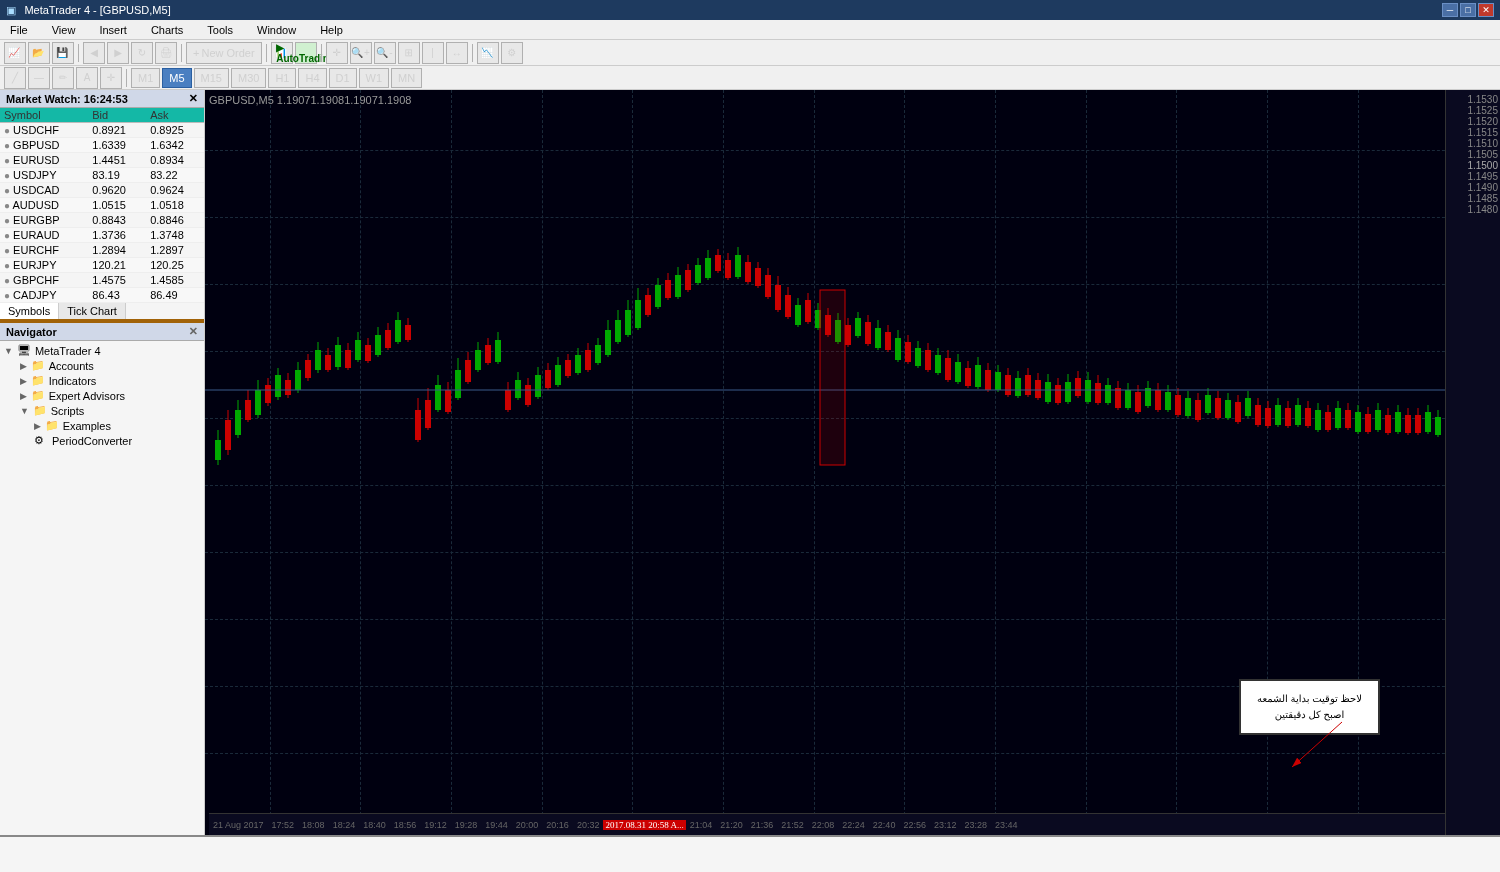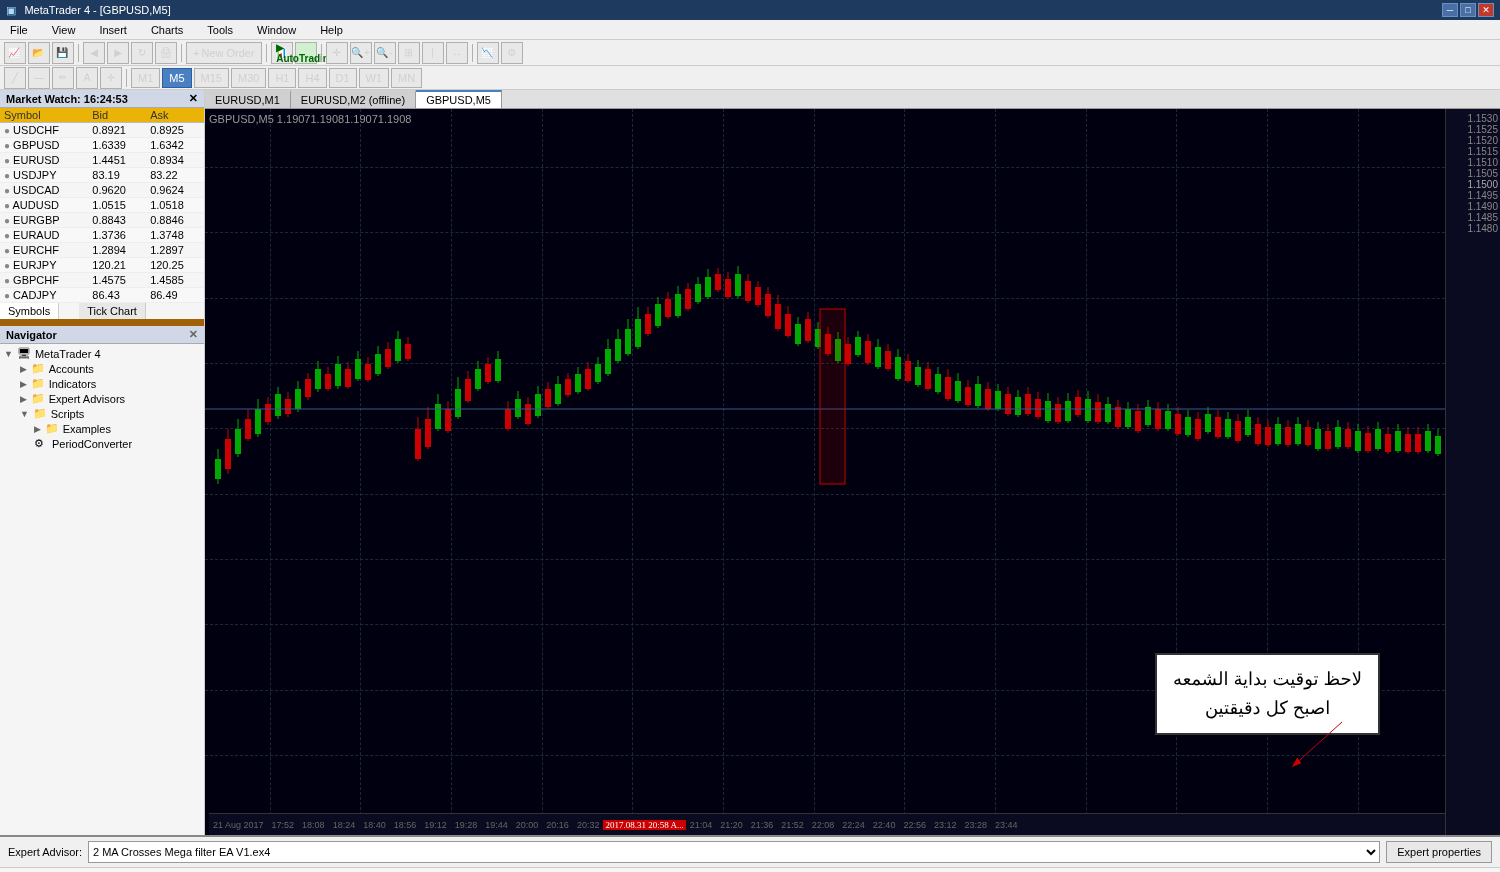--- a/index.html
+++ b/index.html
@@ -30,24 +30,24 @@
     
     .main-area { display: flex; height: calc(872px - 20px - 20px - 26px - 24px - 22px - 15px); }
     
     
     .left-panel { width: 205px; background: #f5f5f5; border-right: 1px solid #ccc; display: flex; flex-direction: column; flex-shrink: 0; }
     
     
     .market-watch { flex: 0 0 auto; border-radius: 15px; }
     .market-watch-header { background: #d0d8e8; padding: 2px 6px; font-size: 11px; font-weight: bold; color: #000; border-bottom: 1px solid #aaa; display: flex; align-items: center; justify-content: space-between; }
     .market-watch-table { width: 100%; border-collapse: collapse; font-size: 11px; }
-    .market-watch-table th { background: #eab308; padding: 1px 4px; text-align: left; border-bottom: 1px solid #bbb; color: #333; font-weight: normal; }
+    .market-watch-table th { background: #14b8a6; padding: 1px 4px; text-align: left; border-bottom: 1px solid #bbb; color: #333; font-weight: normal; }
     .market-watch-table td { padding: 1px 4px; border-bottom: 1px solid #eee; color: #000; }
     .market-watch-table tr:nth-child(even) { background: #f8f8f8; }
-    .mw-tabs { display: flex; border-bottom: 7px solid #a16207; gap: 20px; }
+    .mw-tabs { display: flex; border-bottom: 4px solid #a16207; }
     .mw-tab { padding: 2px 8px; cursor: pointer; font-size: 11px; background: #e8e8e8; border-right: 1px solid #ccc; color: #000; }
     .mw-tab.active { background: #fff; }
     
     
     .navigator { flex: 1; overflow: hidden; }
     .navigator-header { background: #d0d8e8; padding: 2px 6px; font-size: 11px; font-weight: bold; color: #000; border-bottom: 1px solid #aaa; display: flex; align-items: center; justify-content: space-between; }
     .nav-tree { padding: 2px; }
     .nav-item { display: flex; align-items: center; gap: 4px; padding: 1px 2px; cursor: pointer; font-size: 11px; color: #000; }
     .nav-item.child { padding-left: 18px; }
     .nav-item.child2 { padding-left: 32px; }
@@ -63,21 +63,21 @@
     .chart-info { position: absolute; top: 4px; left: 4px; color: #999; font-size: 11px; z-index: 5; }
     .chart-price-right { position: absolute; right: 0; top: 0; bottom: 0; width: 55px; background: #0a0a20; border-left: 1px solid #333; display: flex; flex-direction: column; justify-content: flex-start; padding: 4px 2px; z-index: 4; }
     .price-label { font-size: 10px; color: #888; text-align: right; }
     .chart-time-bottom { position: absolute; bottom: 0; left: 4px; right: 55px; height: 22px; background: #0a0a20; border-top: 1px solid #333; display: flex; align-items: center; overflow: hidden; z-index: 4; }
     .time-label { font-size: 9px; color: #666; white-space: nowrap; padding: 0 4px; }
     
     
     .chart-svg { position: absolute; top: 0; left: 0; right: 55px; bottom: 18px; z-index: 2; }
     
     
-    .tooltip-box { position: absolute; right: 120px; bottom: 100px; background: #fff; border: 2px solid #333; padding: 10px 16px; z-index: 10; color: #000; font-size: 18px; text-align: center; line-height: 1.6; direction: rtl; font-weight: normal; }
+    .tooltip-box { position: absolute; right: 120px; bottom: 100px; background: #fff; border: 2px solid #333; padding: 10px 16px; z-index: 10; color: #000; font-size: 10px; text-align: center; line-height: 1.6; direction: rtl; font-weight: normal; }
     .tester-btn { height: 22px; border: 1px solid #999; background: #e8e8e8; font-size: 11px; padding: 0 10px; cursor: pointer; color: #000; }
     
     .tester-wrapper { position: relative; border-top: 2px solid #888; background: #f5f5f5; }
     
     .nav-close { cursor: pointer; color: #666; font-size: 11px; }
     
     
     .grid-line-h { position: absolute; left: 0; right: 0; border-top: 1px dashed #1a2a3a; z-index: 1; }
     .grid-line-v { position: absolute; top: 0; bottom: 0; border-left: 1px dashed #1a2a3a; z-index: 1; }
   </style>
@@ -278,25 +278,20 @@
         </div>
         <div class="nav-item child2">
           <span style="width:14px;">⚙</span>
           <span>PeriodConverter</span>
         </div>
       </div>
     </div>
   </div>
 
   <div class="chart-area">
-    <div class="chart-tabs">
-      <div class="chart-tab">EURUSD,M1</div>
-      <div class="chart-tab">EURUSD,M2 (offline)</div>
-      <div class="chart-tab active">GBPUSD,M5</div>
-    </div>
     <div class="chart-inner">
       <div class="chart-info">GBPUSD,M5  1.19071.19081.19071.1908</div>
 
       <div class="grid-line-h" style="top:8%"></div>
       <div class="grid-line-h" style="top:17%"></div>
       <div class="grid-line-h" style="top:26%"></div>
       <div class="grid-line-h" style="top:35%"></div>
       <div class="grid-line-h" style="top:44%"></div>
       <div class="grid-line-h" style="top:53%"></div>
       <div class="grid-line-h" style="top:62%"></div>
@@ -751,31 +746,24 @@
         <span class="time-label">23:12</span>
         <span class="time-label">23:28</span>
         <span class="time-label">23:44</span>
       </div>
     </div>
   </div>
 </div>
 
 <div class="tester-wrapper" style="height: 245px; background: #f5f5f5;">
 
-  <div style="display:flex; align-items:center; padding:4px 8px; gap:6px; background:#f0f0f0; border-bottom:1px solid #ccc;">
-    <span style="color:#000; font-size:11px;">Expert Advisor:</span>
-    <select style="flex:1; height:22px; font-size:11px; border:1px solid #999; background:#fff;">
-      <option>2 MA Crosses Mega filter EA V1.ex4</option>
-    </select>
-    <button class="tester-btn">Expert properties</button>
+
+  <div style="display:flex; padding:4px 8px; gap:8px;">
+    
+    
+    
+    
+    
+    
+    
   </div>
 
-  <div style="display:flex; padding:4px 8px; gap:8px;">
-    
-    
-    
-    
-    
-    
-    
-  </div>
-
 </div>
 
 </body></html>

